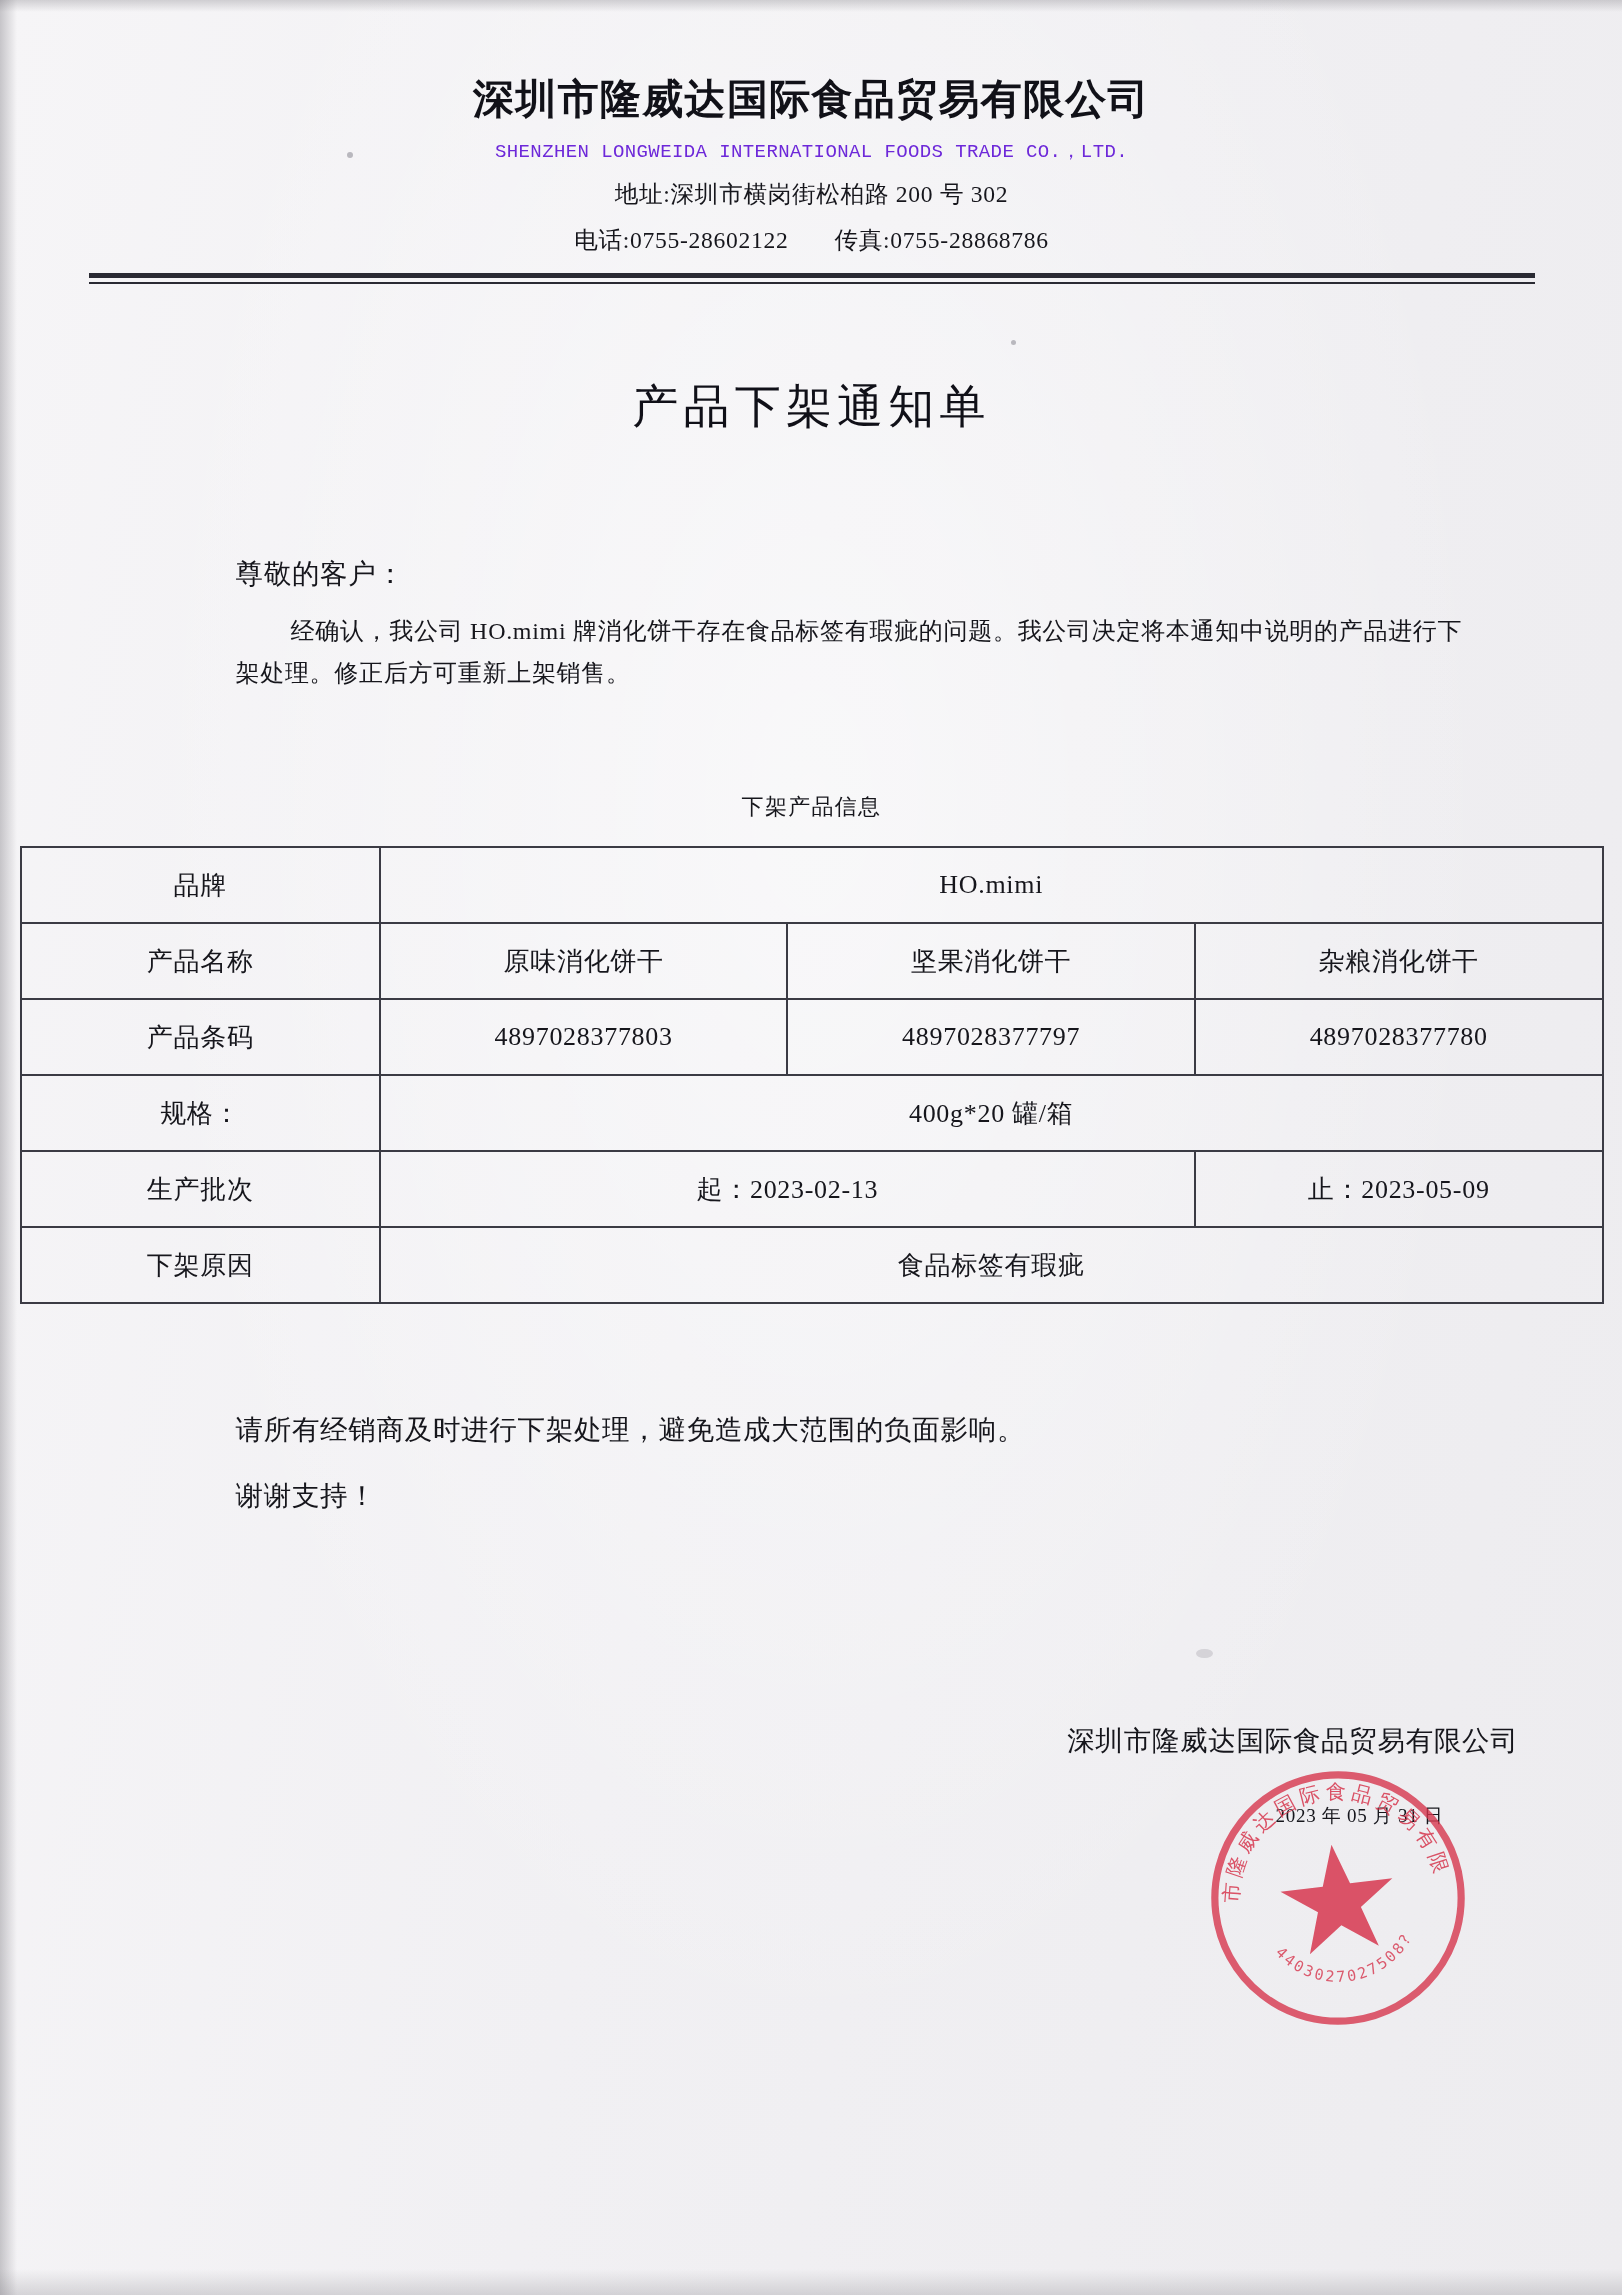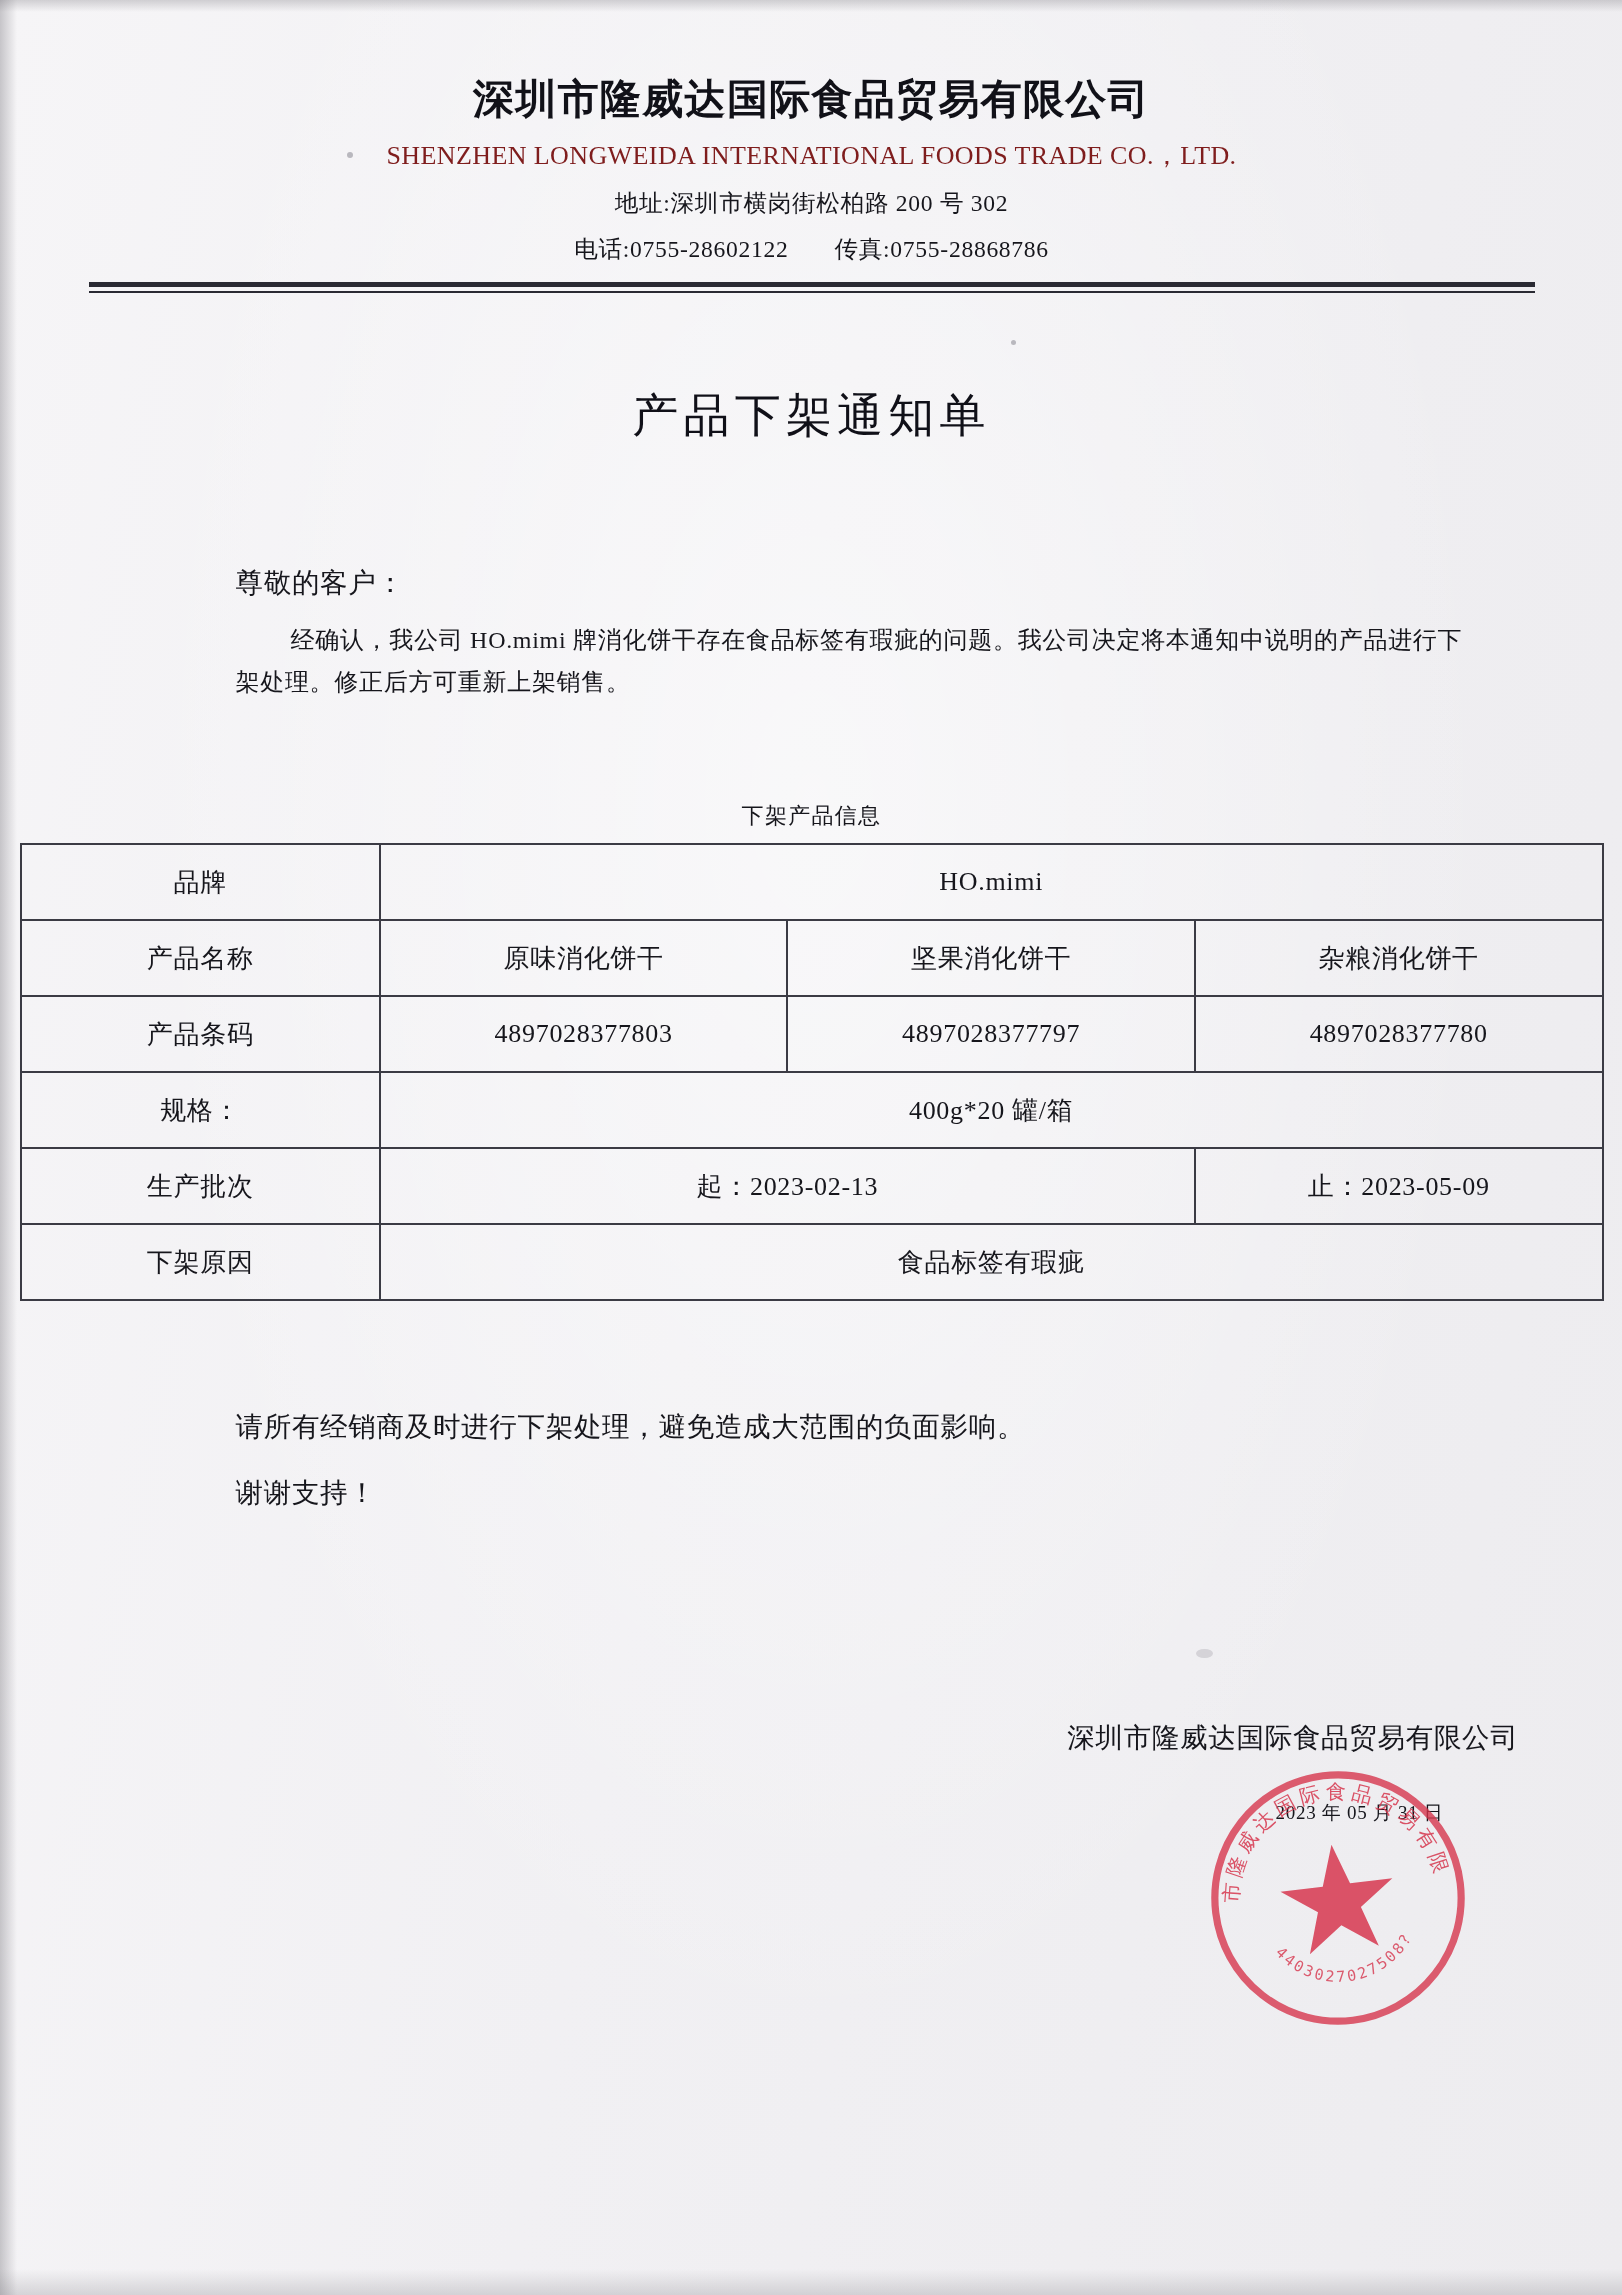--- a/index.html
+++ b/index.html
@@ -58,25 +58,25 @@
     padding-top: 72px;
   }
   .company-cn {
     font-family: "DejaVu Sans", "Liberation Sans", sans-serif;
     font-weight: 700;
     font-size: 41px;
     letter-spacing: 1.3px;
     color: #111118;
   }
   .company-en {
-    font-family: Liberation Serif, serif;
-    font-size: 26px;
+    font-family: Liberation Mono, monospace;
+    font-size: 19px;
     letter-spacing: 0.4px;
     margin-top: 10.5px;
-    color: #7f1d1d;
+    color: #6d28d9;
   }
   .addr {
     font-size: 23.6px;
     margin-top: 14.4px;
     letter-spacing: 0.7px;
   }
   .tel-row {
     font-size: 23.6px;
     margin-top: 14.4px;
     letter-spacing: 0.7px;
@@ -133,21 +133,21 @@
   }
 
   
   .table-caption {
     text-align: center;
     font-size: 22px;
     margin-top: 98px;
     letter-spacing: 1.3px;
   }
   table.info {
-    margin: 12px auto 0;
+    margin: 24px auto 0;
     width: 1584px;
     border-collapse: collapse;
     table-layout: fixed;
   }
   table.info td {
     border: 2px solid #3b3b44;
     text-align: center;
     font-size: 26px;
     letter-spacing: 0.7px;
     padding: 13px 5.2px;

